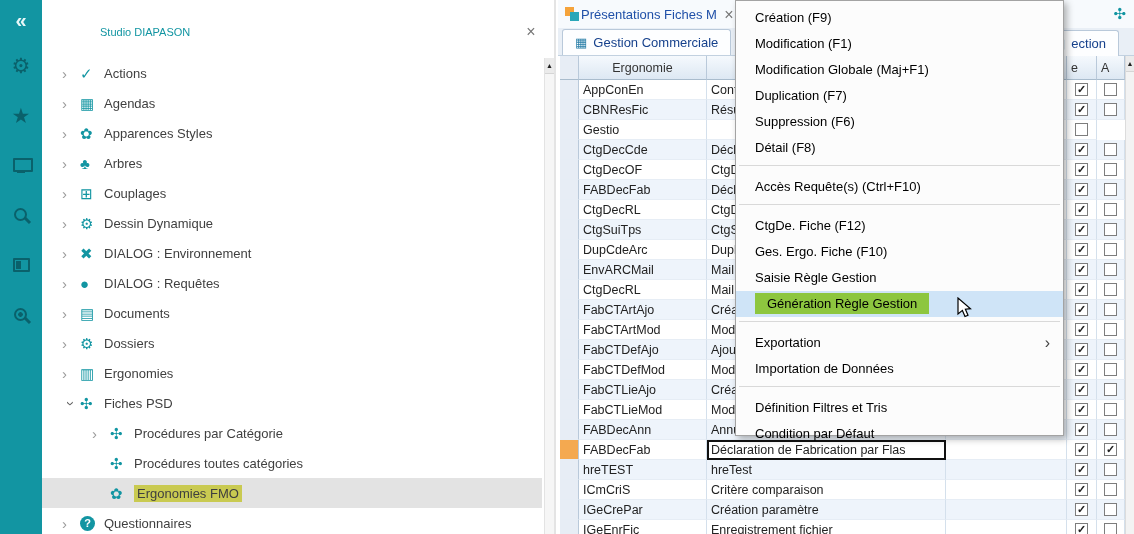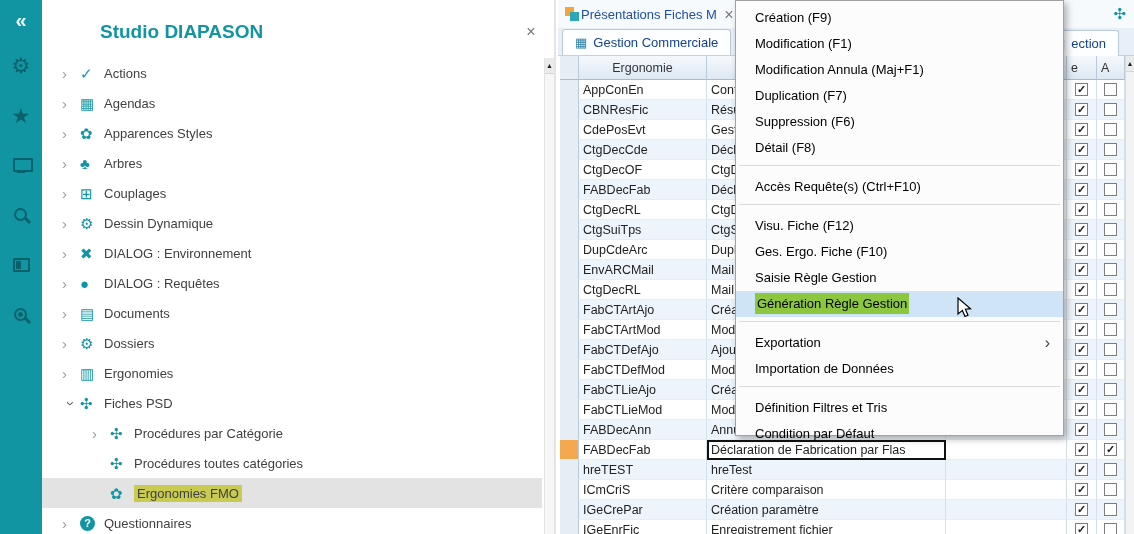--- a/index.html
+++ b/index.html
@@ -34,21 +34,21 @@
   [data-name="columns-icon"]::after{content:"";position:absolute;left:1px;top:1px;width:5px;height:8px;background:currentColor}
   [data-name="window-icon"]{position:relative;width:16px;height:16px}
   [data-name="window-icon"]::before{content:"";position:absolute;left:1px;top:1px;width:9px;height:9px;background:#f5a33b}
   [data-name="window-icon"]::after{content:"";position:absolute;right:1px;bottom:1px;width:9px;height:9px;background:#2aa7b8}
   [data-name="question-icon"]{width:15px;height:15px;border-radius:50%;background:var(--accent);color:#fff;
        font-size:11px;font-weight:bold;display:inline-flex;align-items:center;justify-content:center}
 
   
   .sidebar{position:absolute;left:42px;top:0;width:514px;height:534px;background:#fff;border-right:2px solid #e4e4e4}
   .sidebar-header{display:flex;align-items:center;padding:14px 14px 0 58px;height:50px}
-  .sidebar-title{flex:1;color:var(--accent);font-weight:bold;font-size:19px}
+  .sidebar-title{flex:1;color:var(--accent);font-weight:normal;font-size:11px}
   .panel-close{color:#777;font-size:16px;width:18px;text-align:center;cursor:default}
   .tree{position:absolute;left:0;top:58px;right:12px;bottom:0;overflow:hidden}
   .tree-item{height:30px;display:flex;align-items:center;padding-left:20px}
   .tree-item.child{padding-left:50px}
   .tree-item.highlighted{background:#e3e3e3}
   .tree-chevron{width:18px;color:#9b9b9b;font-size:15px;display:inline-block;text-align:left;flex:0 0 18px}
   .tree-chevron::before{content:"›"}
   .tree-chevron.expanded{transform:rotate(90deg);text-align:center;color:#5e5e5e}
   .tree-chevron.none{visibility:hidden}
   .tree-icon-slot{width:24px;flex:0 0 24px;color:var(--accent);font-size:15px;display:inline-flex;align-items:center}
@@ -92,21 +92,21 @@
   .checkbox.checked::after{content:"✓";font-size:11px;font-weight:bold;color:#222;line-height:1}
   .vscroll{position:absolute;top:0;right:0;bottom:0;width:9px;background:#f3f3f3;border-left:1px solid #dcdcdc}
 
   
   .ctxmenu{position:absolute;left:735px;top:0;width:329px;height:436px;background:#fcfcfc;
       border:1px solid #a3a3a3;box-shadow:3px 3px 7px rgba(0,0,0,.3);z-index:50;padding-top:4px}
   .menu-item{height:26px;line-height:26px;padding-left:19px;color:#000000;position:relative;white-space:nowrap}
   .menu-item.separator{height:9px;padding:0}
   .menu-item.separator::after{content:"";display:block;border-top:1px solid #d9d9d9;margin:4px 3px}
   .menu-item.highlighted{background:var(--selection-blue)}
-  .menu-item.highlighted .mlabel{background:var(--highlight-green);padding:3px 2px}
+  .menu-item.highlighted .mlabel{background:var(--highlight-green);padding:3px 12px}
   .menu-item.has-submenu::after{content:"›";position:absolute;right:13px;top:0;font-size:16px;color:#444}
 
   .cursor{position:absolute;left:957px;top:297px;z-index:60}
 </style>
 </head>
 <body>
 
 <div id="app" data-name="studio-diapason-app">
 
   <div class="rail" data-name="left-icon-rail">
@@ -311,21 +311,20 @@
             <div class="cell" data-name="extra-cell"></div>
             <div class="cell chk-cell" data-name="chk1-cell">
               <span class="checkbox checked" data-name="checkbox"></span>
             </div>
             <div class="cell chk-cell" data-name="chk2-cell">
               <span class="checkbox" data-name="checkbox"></span>
             </div>
           </div>
           <div class="trow" data-name="table-row">
             <div class="cell gutter" data-name="row-selector-cell"></div>
-            <div class="cell" data-name="ergonomie-cell">CdePosEvt</div>
             <div class="cell desc-cell" data-name="description-cell">Gestio</div>
             <div class="cell" data-name="extra-cell"></div>
             <div class="cell chk-cell" data-name="chk1-cell">
               <span class="checkbox checked" data-name="checkbox"></span>
             </div>
             <div class="cell chk-cell" data-name="chk2-cell">
               <span class="checkbox" data-name="checkbox"></span>
             </div>
           </div>
           <div class="trow" data-name="table-row">
@@ -579,42 +578,42 @@
 
   <div class="ctxmenu" data-name="context-menu">
 
   <div class="menu-item" data-name="menu-item">
         <span class="mlabel" data-name="menu-item-label">Création (F9)</span>
       </div>
       <div class="menu-item" data-name="menu-item">
         <span class="mlabel" data-name="menu-item-label">Modification (F1)</span>
       </div>
       <div class="menu-item" data-name="menu-item">
-        <span class="mlabel" data-name="menu-item-label">Modification Annula (Maj+F1)</span>
+        <span class="mlabel" data-name="menu-item-label">Modification Globale (Maj+F1)</span>
       </div>
       <div class="menu-item" data-name="menu-item">
         <span class="mlabel" data-name="menu-item-label">Duplication (F7)</span>
       </div>
       <div class="menu-item" data-name="menu-item">
         <span class="mlabel" data-name="menu-item-label">Suppression (F6)</span>
       </div>
       <div class="menu-item" data-name="menu-item">
         <span class="mlabel" data-name="menu-item-label">Détail (F8)</span>
       </div>
       <div class="menu-item separator" data-name="menu-item">
         <span class="mlabel" data-name="menu-item-label"></span>
       </div>
       <div class="menu-item" data-name="menu-item">
         <span class="mlabel" data-name="menu-item-label">Accès Requête(s) (Ctrl+F10)</span>
       </div>
       <div class="menu-item separator" data-name="menu-item">
         <span class="mlabel" data-name="menu-item-label"></span>
       </div>
       <div class="menu-item" data-name="menu-item">
-        <span class="mlabel" data-name="menu-item-label">Visu. Fiche (F12)</span>
+        <span class="mlabel" data-name="menu-item-label">CtgDe. Fiche (F12)</span>
       </div>
       <div class="menu-item" data-name="menu-item">
         <span class="mlabel" data-name="menu-item-label">Ges. Ergo. Fiche (F10)</span>
       </div>
       <div class="menu-item" data-name="menu-item">
         <span class="mlabel" data-name="menu-item-label">Saisie Règle Gestion</span>
       </div>
       <div class="menu-item highlighted" data-name="menu-item">
         <span class="mlabel" data-name="menu-item-label">Génération Règle Gestion</span>
       </div>

